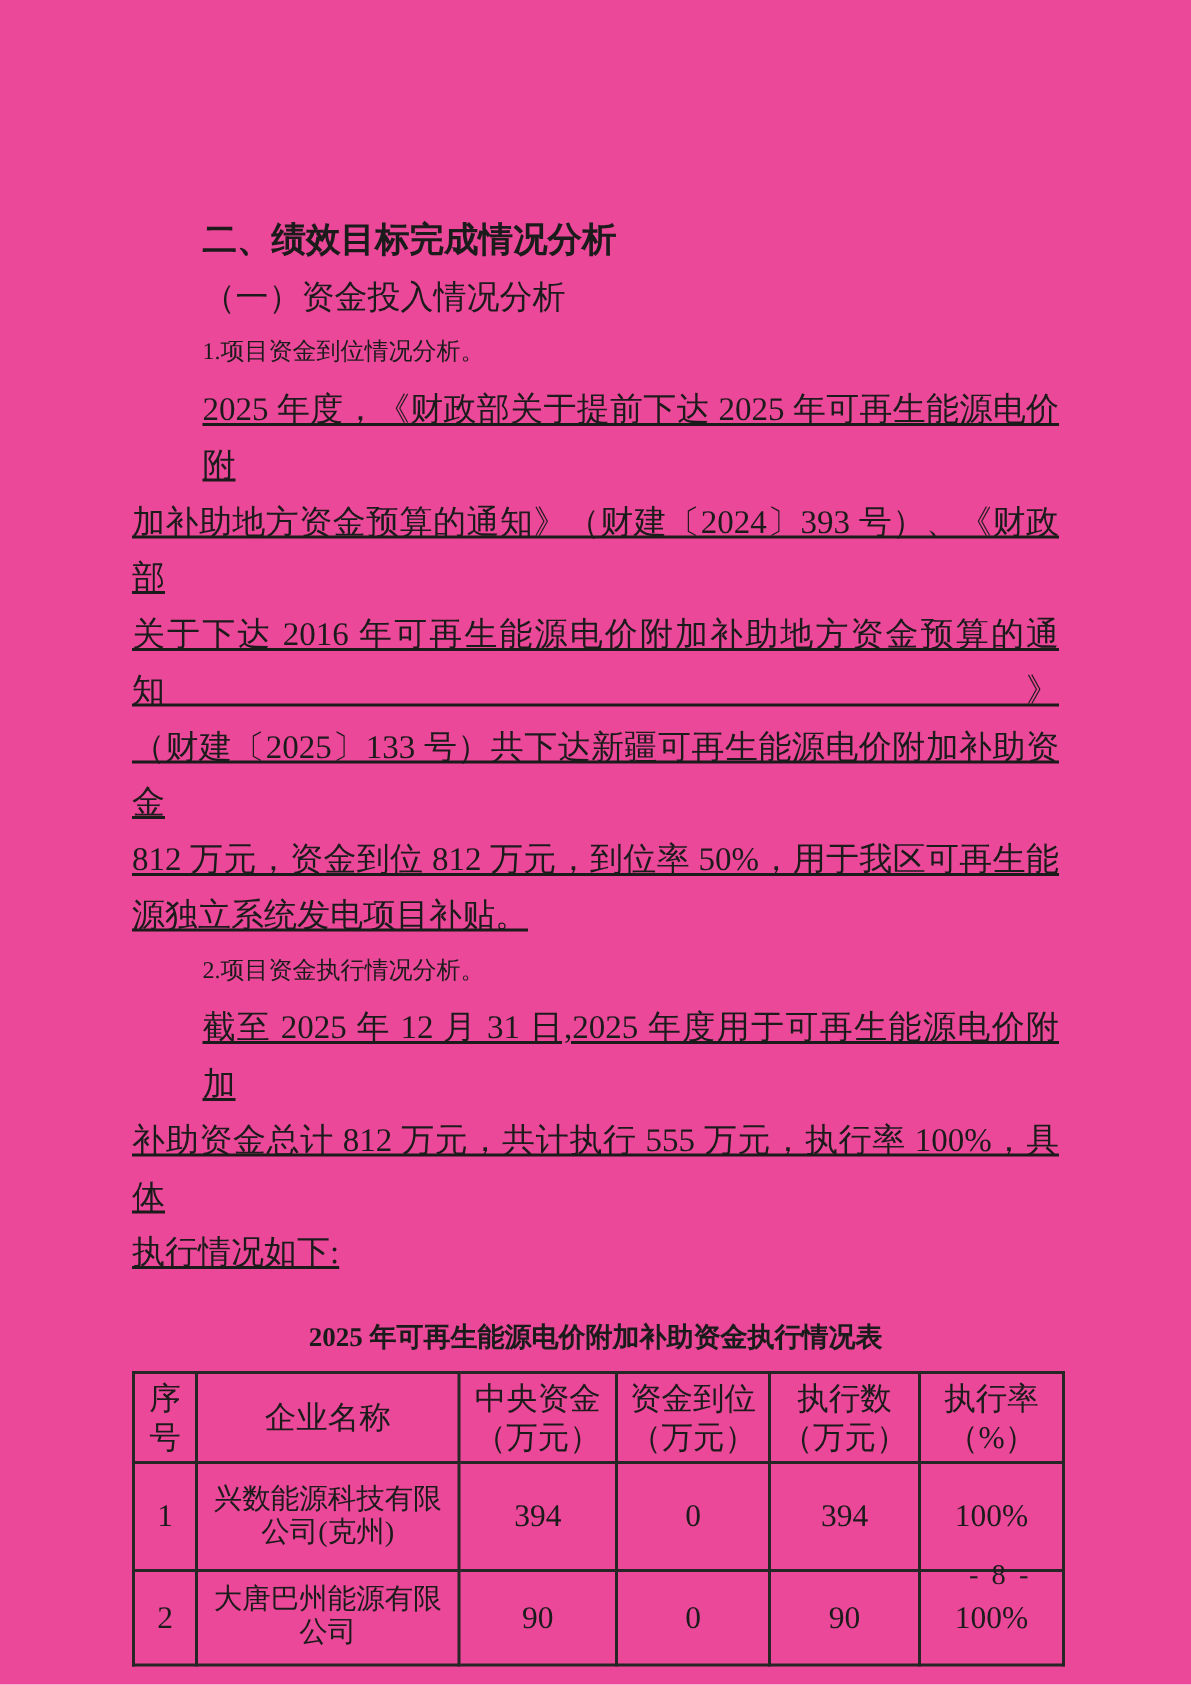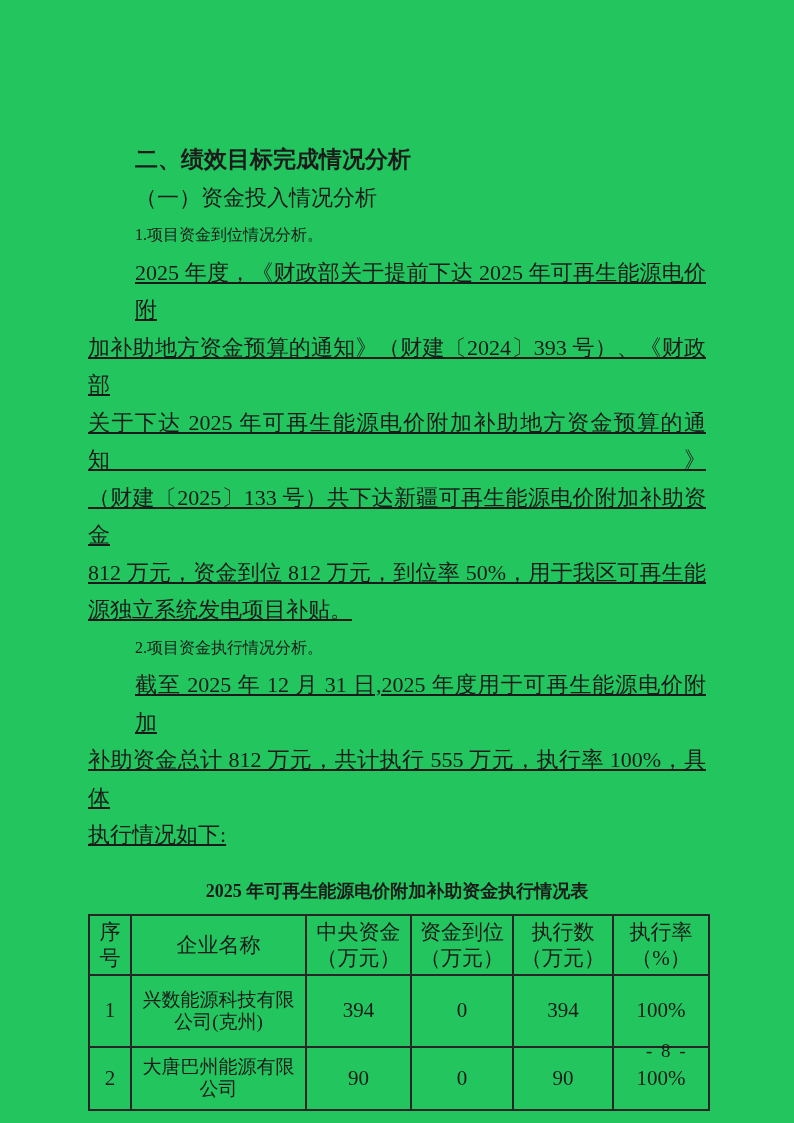--- a/index.html
+++ b/index.html
@@ -1,17 +1,17 @@
 <!DOCTYPE html>
 <html><head>
 <meta charset="utf-8">
 <style>
   html,body{margin:0;padding:0;background:#ffffff;}
   .page{
-    position:relative;width:794px;height:1123px;background:#22c55e;overflow:hidden;
+    position:relative;width:794px;height:1123px;background:#ec4899;overflow:hidden;
     font-family:"Liberation Serif","DejaVu Serif",serif;color:#1b1b1b;
   }
   .content{position:absolute;left:88px;top:141px;width:618px;}
   .tline{line-height:37.5px;font-size:22px;}
   .h1{font-family:"Liberation Sans","DejaVu Sans",sans-serif;font-weight:700;font-size:23px;padding-left:47px;}
   .h2{font-size:22px;padding-left:47px;}
   .h3{font-weight:400;font-size:16px;padding-left:47px;}
   .body-line{text-align:justify;text-align-last:justify;text-decoration:underline;}
   .body-line.lastline{text-align:center;text-align-last:left;}
   .body-line.indent{padding-left:47px;}
@@ -32,21 +32,21 @@
 <body>
 
 <div class="page">
   <div class="content">
     <div class="tline h1">二、绩效目标完成情况分析</div>
     <div class="tline h2">（一）资金投入情况分析</div>
     <div class="tline h3">1.项目资金到位情况分析。</div>
     <div>
         <div class="tline body-line indent">2025 年度，《财政部关于提前下达 2025 年可再生能源电价附</div>
         <div class="tline body-line">加补助地方资金预算的通知》（财建〔2024〕393 号）、《财政部</div>
-        <div class="tline body-line">关于下达 2025 年可再生能源电价附加补助地方资金预算的通知》</div>
+        <div class="tline body-line">关于下达 2016 年可再生能源电价附加补助地方资金预算的通知》</div>
         <div class="tline body-line">（财建〔2025〕133 号）共下达新疆可再生能源电价附加补助资金</div>
         <div class="tline body-line">812 万元，资金到位 812 万元，到位率 50%，用于我区可再生能</div>
         <div class="tline body-line lastline">源独立系统发电项目补贴。</div>
       </div>
     <div class="tline h3">2.项目资金执行情况分析。</div>
     <div>
         <div class="tline body-line indent">截至 2025 年 12 月 31 日,2025 年度用于可再生能源电价附加</div>
         <div class="tline body-line">补助资金总计 812 万元，共计执行 555 万元，执行率 100%，具体</div>
         <div class="tline body-line lastline">执行情况如下:</div>
       </div>

